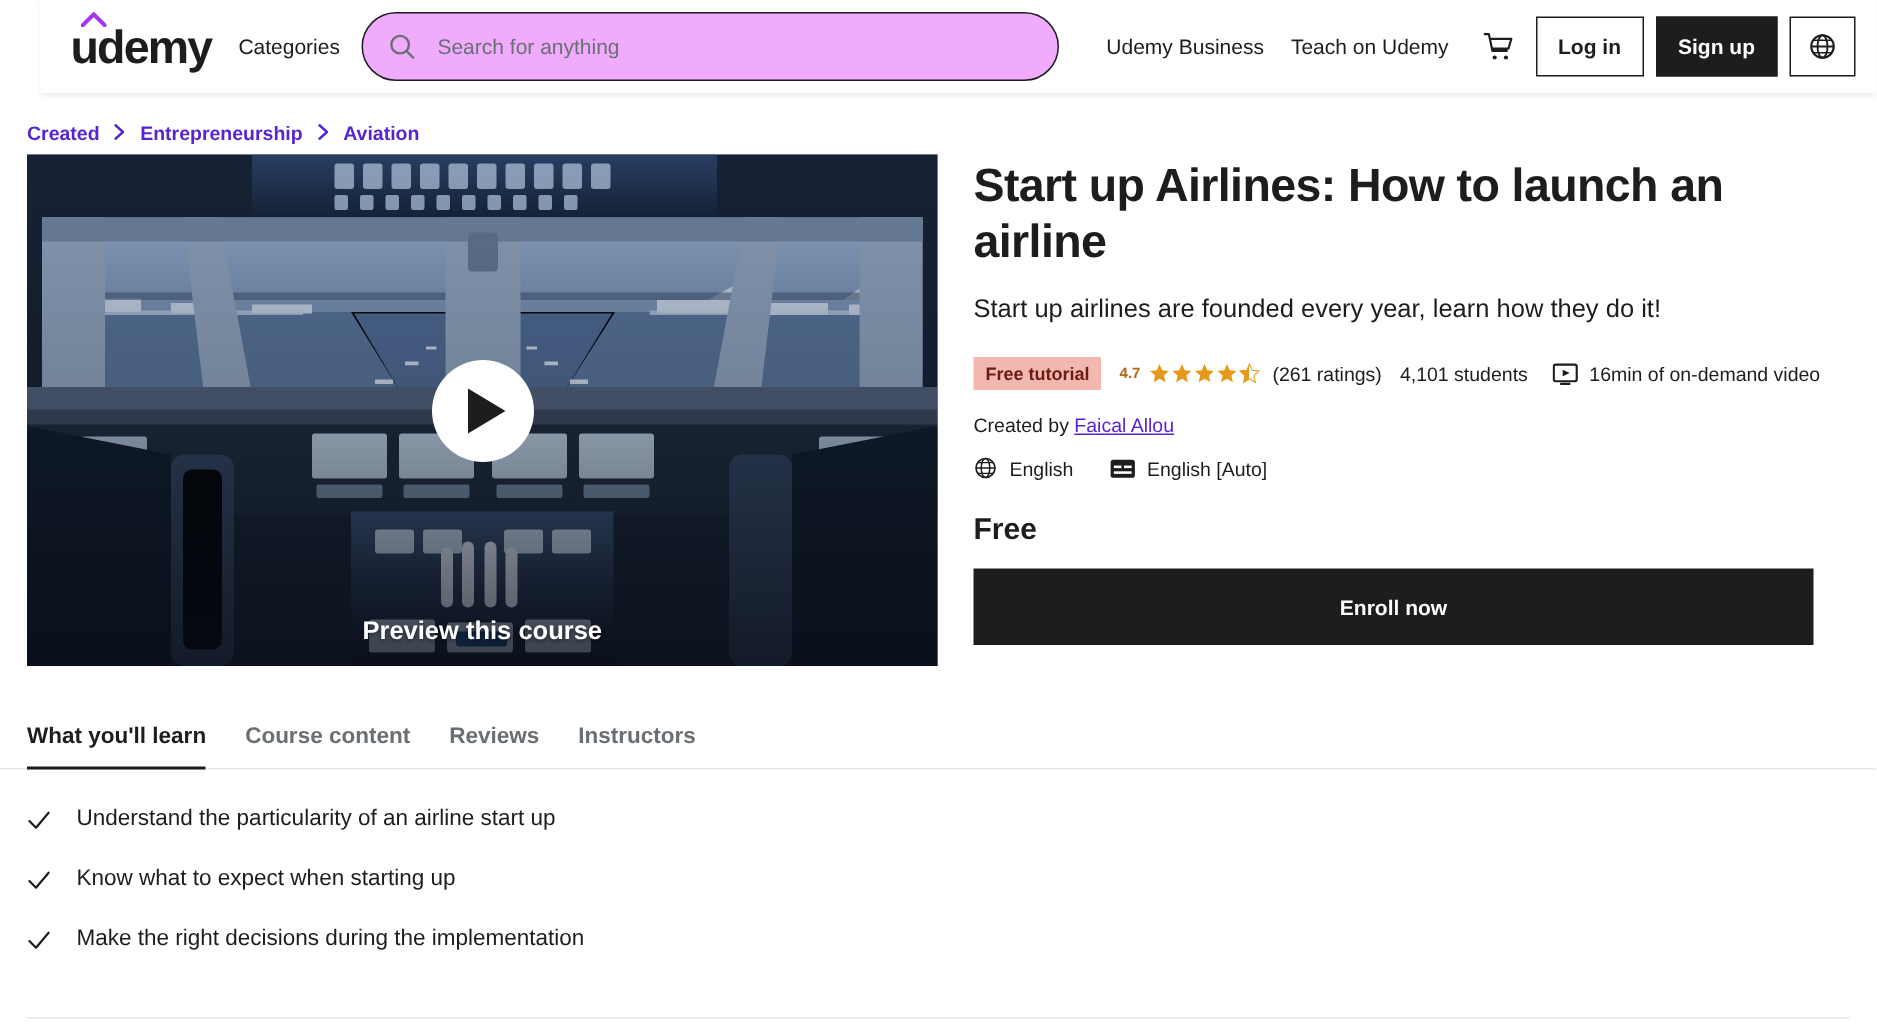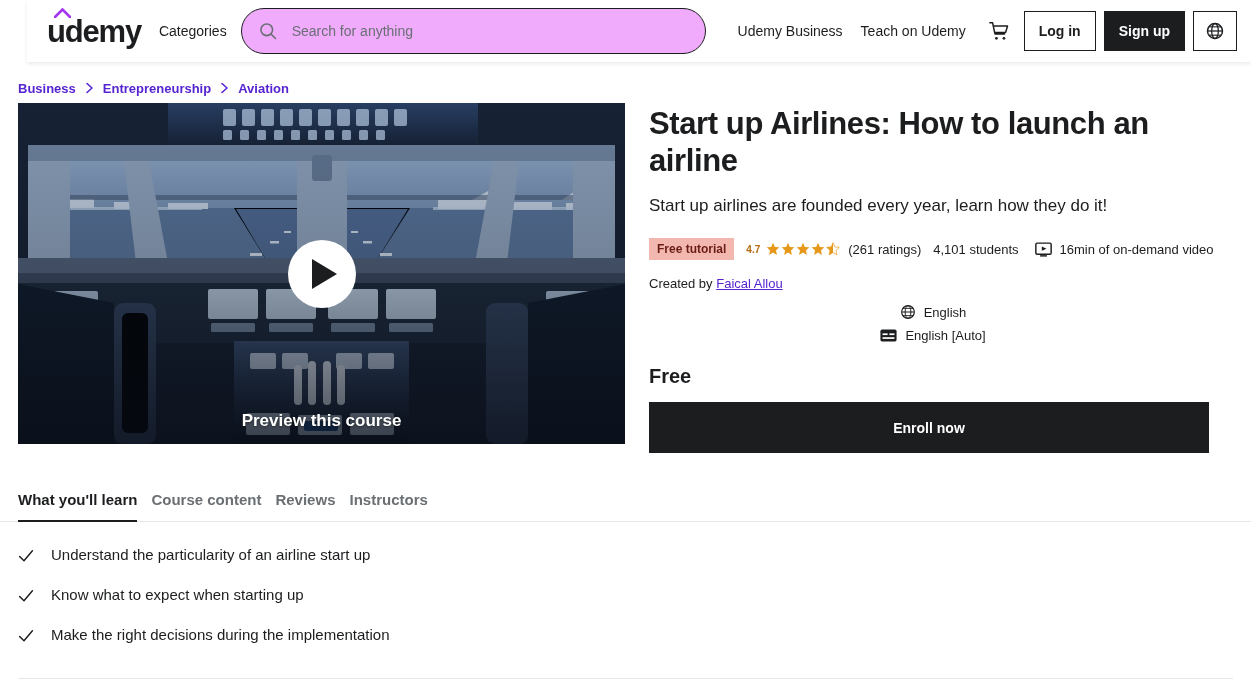--- a/index.html
+++ b/index.html
@@ -239,21 +239,20 @@
   .created-row { margin-top: 16px; font-size: 13px; color: #1c1d1f; }
   .author-link { color: #5624d0; text-decoration: underline; cursor: pointer; }
 
   .lang-row {
     margin-top: 13px;
     display: flex;
     align-items: center;
     gap: 8px;
     font-size: 13px;
     color: #1c1d1f;
-    flex-direction: column;
   }
   .lang-item { display: flex; align-items: center; gap: 8px; margin-right: 16px; }
 
   .price {
     margin-top: 22px;
     font-size: 20px;
     font-weight: 700;
     color: #1c1d1f;
   }
   .enroll-btn {
@@ -268,21 +267,21 @@
     font-weight: 700;
     cursor: pointer;
   }
 
   
   .tabs {
     margin-top: 38px;
     padding: 0 18px;
     border-bottom: 1px solid #e7e7e9;
     display: flex;
-    gap: 14px;
+    gap: 26px;
   }
   .tab {
     font-size: 15px;
     font-weight: 700;
     color: #6a6f73;
     padding-bottom: 12px;
     cursor: pointer;
     white-space: nowrap;
     border-bottom: 2px solid transparent;
     margin-bottom: -1px;
@@ -350,21 +349,21 @@
       <circle cx="12" cy="12" r="9" stroke="#1c1d1f" stroke-width="1.7" fill="none"></circle>
       <ellipse cx="12" cy="12" rx="4" ry="9" stroke="#1c1d1f" stroke-width="1.5" fill="none"></ellipse>
       <line x1="3" y1="12" x2="21" y2="12" stroke="#1c1d1f" stroke-width="1.5"></line>
       <line x1="4.4" y1="7" x2="19.6" y2="7" stroke="#1c1d1f" stroke-width="1.3"></line>
       <line x1="4.4" y1="17" x2="19.6" y2="17" stroke="#1c1d1f" stroke-width="1.3"></line>
     </svg>
   </div>
 </div>
 
 <div class="breadcrumb">
-  <span class="crumb">Business</span>
+  <span class="crumb">Created</span>
   <span class="crumb-sep">
     <svg width="9" height="12" viewBox="0 0 9 12">
         <path d="M2 1.5 L7 6 L2 10.5" stroke="#5624d0" stroke-width="1.6" fill="none" stroke-linecap="round" stroke-linejoin="round"></path>
       </svg>
   </span>
   <span class="crumb">Entrepreneurship</span>
   <span class="crumb-sep">
     <svg width="9" height="12" viewBox="0 0 9 12">
         <path d="M2 1.5 L7 6 L2 10.5" stroke="#5624d0" stroke-width="1.6" fill="none" stroke-linecap="round" stroke-linejoin="round"></path>
       </svg>

